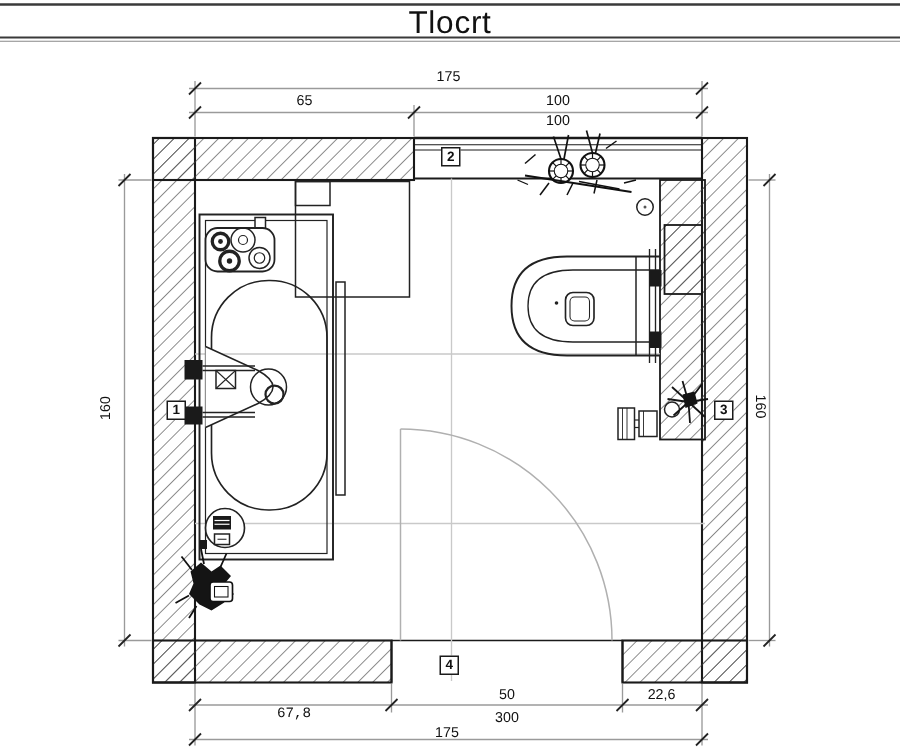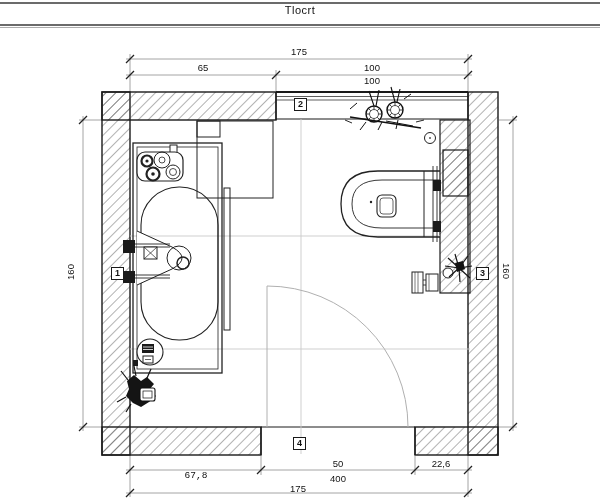--- a/index.html
+++ b/index.html
@@ -1,20 +1,20 @@
 <!DOCTYPE html>
 <html><head>
 <meta charset="utf-8">
 <style>
   html,body{margin:0;padding:0;background:#fff;}
   .sheet{position:relative;width:600px;height:500px;background:#ffffff;overflow:hidden;
          font-family:"Liberation Sans",sans-serif;}
   .sheet svg{position:absolute;left:0;top:0;}
   .title{position:absolute;left:0;top:4px;width:600px;text-align:center;
-         font-size:11px;color:#111;letter-spacing:0.5px;}
+         font-size:21px;color:#111;letter-spacing:0.5px;}
   .dim-label{position:absolute;font-size:9.5px;color:#111;white-space:nowrap;
          transform:translate(-50%,-50%);background:transparent;line-height:1;}
   .dim-label.rot-left{transform:translate(-50%,-50%) rotate(-90deg);}
   .dim-label.rot-right{transform:translate(-50%,-50%) rotate(90deg);}
   .marker{position:absolute;width:13px;height:13px;border:1px solid #1a1a1a;background:#fff;
          font-size:9px;font-weight:bold;color:#111;display:flex;align-items:center;
          justify-content:center;line-height:1;box-sizing:border-box;}
 </style>
 </head>
 <body>
@@ -247,21 +247,21 @@
 
   <div class="dim-label" style="left:299px;top:52px;">175</div>
   <div class="dim-label" style="left:203px;top:68px;">65</div>
   <div class="dim-label" style="left:372px;top:68px;">100</div>
   <div class="dim-label" style="left:372px;top:81px;">100</div>
   <div class="dim-label rot-left" style="left:71px;top:272px;">160</div>
   <div class="dim-label rot-right" style="left:506px;top:271px;">160</div>
   <div class="dim-label" style="left:196px;top:476px;font-family:Liberation Mono, monospace;">67,8</div>
   <div class="dim-label" style="left:338px;top:464px;">50</div>
   <div class="dim-label" style="left:441px;top:464px;">22,6</div>
-  <div class="dim-label" style="left:338px;top:479px;">400</div>
+  <div class="dim-label" style="left:338px;top:479px;">300</div>
   <div class="dim-label" style="left:298px;top:489px;">175</div>
 
   <div class="marker" style="left:111px;top:267px;">1</div>
   <div class="marker" style="left:294px;top:98px;">2</div>
   <div class="marker" style="left:476px;top:267px;">3</div>
   <div class="marker" style="left:293px;top:437px;">4</div>
 
 </div>
 
 </body></html>

